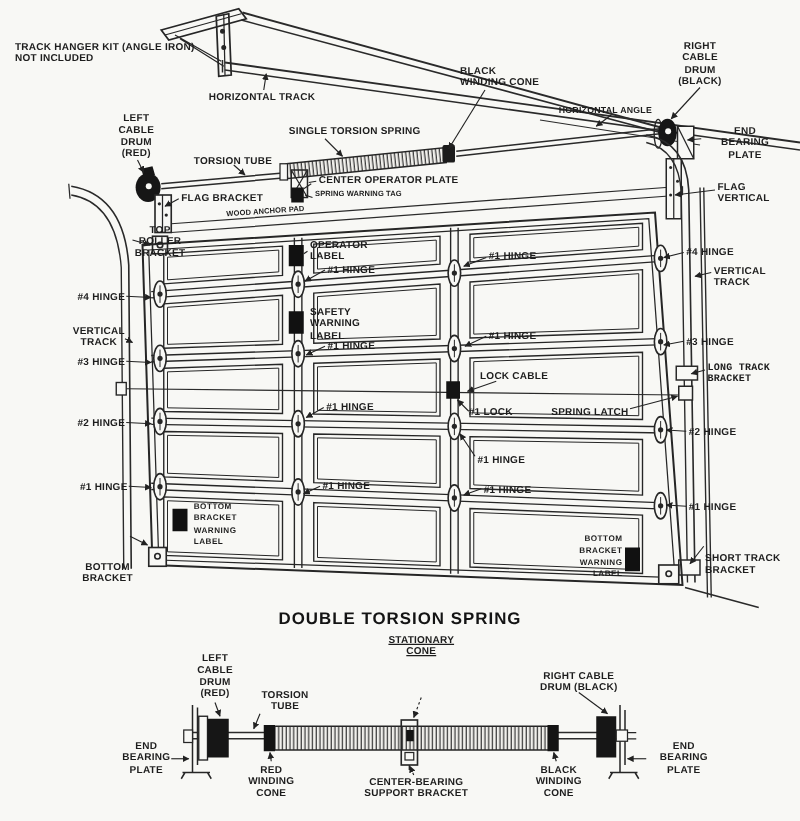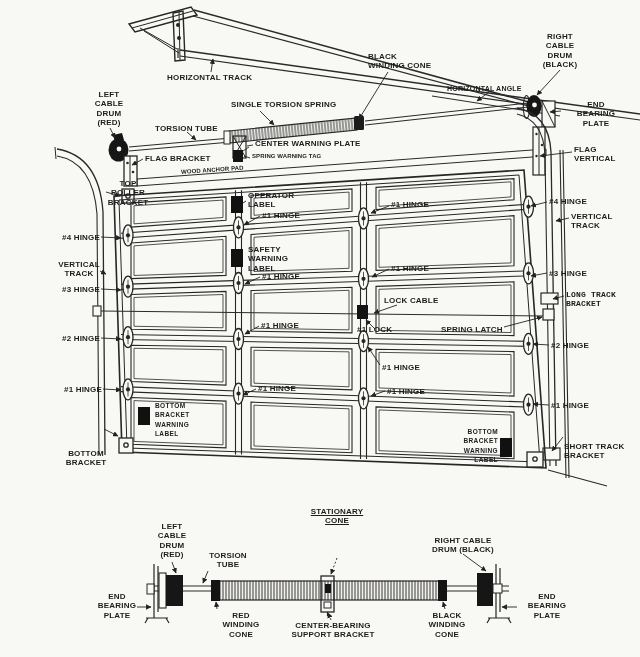--- a/index.html
+++ b/index.html
@@ -304,40 +304,42 @@
       <path d="M463,554 L486,571" marker-end="url(#ar)"></path>
       <path d="M137,607 L151,607" marker-end="url(#ar)"></path>
       <path d="M217,609 L216,602" marker-end="url(#ar)"></path>
       <path d="M331,620 L328,613" stroke-dasharray="2,2" marker-end="url(#ar)"></path>
       <path d="M445,609 L443,602" marker-end="url(#ar)"></path>
       <path d="M517,607 L502,607" marker-end="url(#ar)"></path>
     </g>
   </g>
 </svg>
 
+<div class="lbl" style="left:12px;top:33px;">TRACK HANGER KIT (ANGLE IRON)
+NOT INCLUDED</div>
 <div class="lbl" style="left:167px;top:73px;">HORIZONTAL TRACK</div>
 <div class="lbl ctr" style="left:109px;top:90px;">LEFT
 CABLE
 DRUM
 (RED)</div>
 <div class="lbl" style="left:155px;top:124px;">TORSION TUBE</div>
 <div class="lbl" style="left:231px;top:100px;">SINGLE TORSION SPRING</div>
 <div class="lbl" style="left:368px;top:52px;">BLACK
 WINDING CONE</div>
 <div class="lbl sm" style="left:447px;top:85px;">HORIZONTAL ANGLE</div>
 <div class="lbl ctr" style="left:560px;top:32px;">RIGHT
 CABLE
 DRUM
 (BLACK)</div>
 <div class="lbl ctr" style="left:596px;top:100px;">END BEARING
 PLATE</div>
 <div class="lbl" style="left:574px;top:145px;">FLAG
 VERTICAL</div>
 <div class="lbl" style="left:145px;top:154px;">FLAG BRACKET</div>
-<div class="lbl" style="left:255px;top:139px;">CENTER WARNING PLATE</div>
+<div class="lbl" style="left:255px;top:139px;">CENTER OPERATOR PLATE</div>
 <div class="lbl xs" style="left:252px;top:153px;">SPRING WARNING TAG</div>
 <div class="lbl xs rot" style="left:181px;top:169px;">WOOD ANCHOR PAD</div>
 <div class="lbl ctr" style="left:81px;top:179px;margin-left:47px;">TOP
 ROLLER
 BRACKET</div>
 <div class="lbl" style="left:62px;top:233px;">#4 HINGE</div>
 <div class="lbl ctr" style="left:79px;top:260px;">VERTICAL
 TRACK</div>
 <div class="lbl" style="left:62px;top:285px;">#3 HINGE</div>
 <div class="lbl" style="left:62px;top:334px;">#2 HINGE</div>
@@ -349,21 +351,21 @@
 <div class="lbl" style="left:262px;top:211px;">#1 HINGE</div>
 <div class="lbl" style="left:248px;top:245px;">SAFETY
 WARNING
 LABEL</div>
 <div class="lbl" style="left:262px;top:272px;">#1 HINGE</div>
 <div class="lbl" style="left:261px;top:321px;">#1 HINGE</div>
 <div class="lbl" style="left:258px;top:384px;">#1 HINGE</div>
 <div class="lbl" style="left:391px;top:200px;">#1 HINGE</div>
 <div class="lbl" style="left:391px;top:264px;">#1 HINGE</div>
 <div class="lbl" style="left:384px;top:296px;">LOCK CABLE</div>
-<div class="lbl" style="left:357px;top:325px;">#1 LOCK</div>
+<div class="lbl" style="left:375px;top:325px;">#1 LOCK</div>
 <div class="lbl" style="left:441px;top:325px;">SPRING LATCH</div>
 <div class="lbl" style="left:382px;top:363px;">#1 HINGE</div>
 <div class="lbl" style="left:387px;top:387px;">#1 HINGE</div>
 <div class="lbl" style="left:549px;top:197px;">#4 HINGE</div>
 <div class="lbl" style="left:571px;top:212px;">VERTICAL
 TRACK</div>
 <div class="lbl" style="left:549px;top:269px;">#3 HINGE</div>
 <div class="lbl" style="left:566px;top:290px;font-family:Liberation Mono, monospace;">LONG TRACK
 BRACKET</div>
 <div class="lbl" style="left:551px;top:341px;">#2 HINGE</div>
@@ -372,35 +374,36 @@
 BRACKET</div>
 <div class="lbl warn" style="left:155px;top:401px;">BOTTOM
 BRACKET
 WARNING
 LABEL</div>
 <div class="lbl warn rt" style="left:455px;top:427px;width:43px;">BOTTOM
 BRACKET
 WARNING
 LABEL</div>
 
+<div class="title" style="top:487px;">DOUBLE TORSION SPRING</div>
 
 <div class="lbl ctr" style="left:172px;top:522px;">LEFT
 CABLE
 DRUM
 (RED)</div>
 <div class="lbl ctr" style="left:228px;top:551px;">TORSION
 TUBE</div>
 <div class="lbl ctr" style="left:337px;top:507px;text-decoration:underline;">STATIONARY
 CONE</div>
 <div class="lbl ctr" style="left:463px;top:536px;">RIGHT CABLE
 DRUM (BLACK)</div>
 <div class="lbl ctr" style="left:117px;top:592px;">END
 BEARING
 PLATE</div>
-<div class="lbl ctr" style="left:217px;top:611px;margin-left:24px;">RED
+<div class="lbl ctr" style="left:217px;top:611px;">RED
 WINDING
 CONE</div>
 <div class="lbl ctr" style="left:333px;top:621px;">CENTER-BEARING
 SUPPORT BRACKET</div>
 <div class="lbl ctr" style="left:447px;top:611px;">BLACK
 WINDING
 CONE</div>
 <div class="lbl ctr" style="left:547px;top:592px;">END
 BEARING
 PLATE</div>

